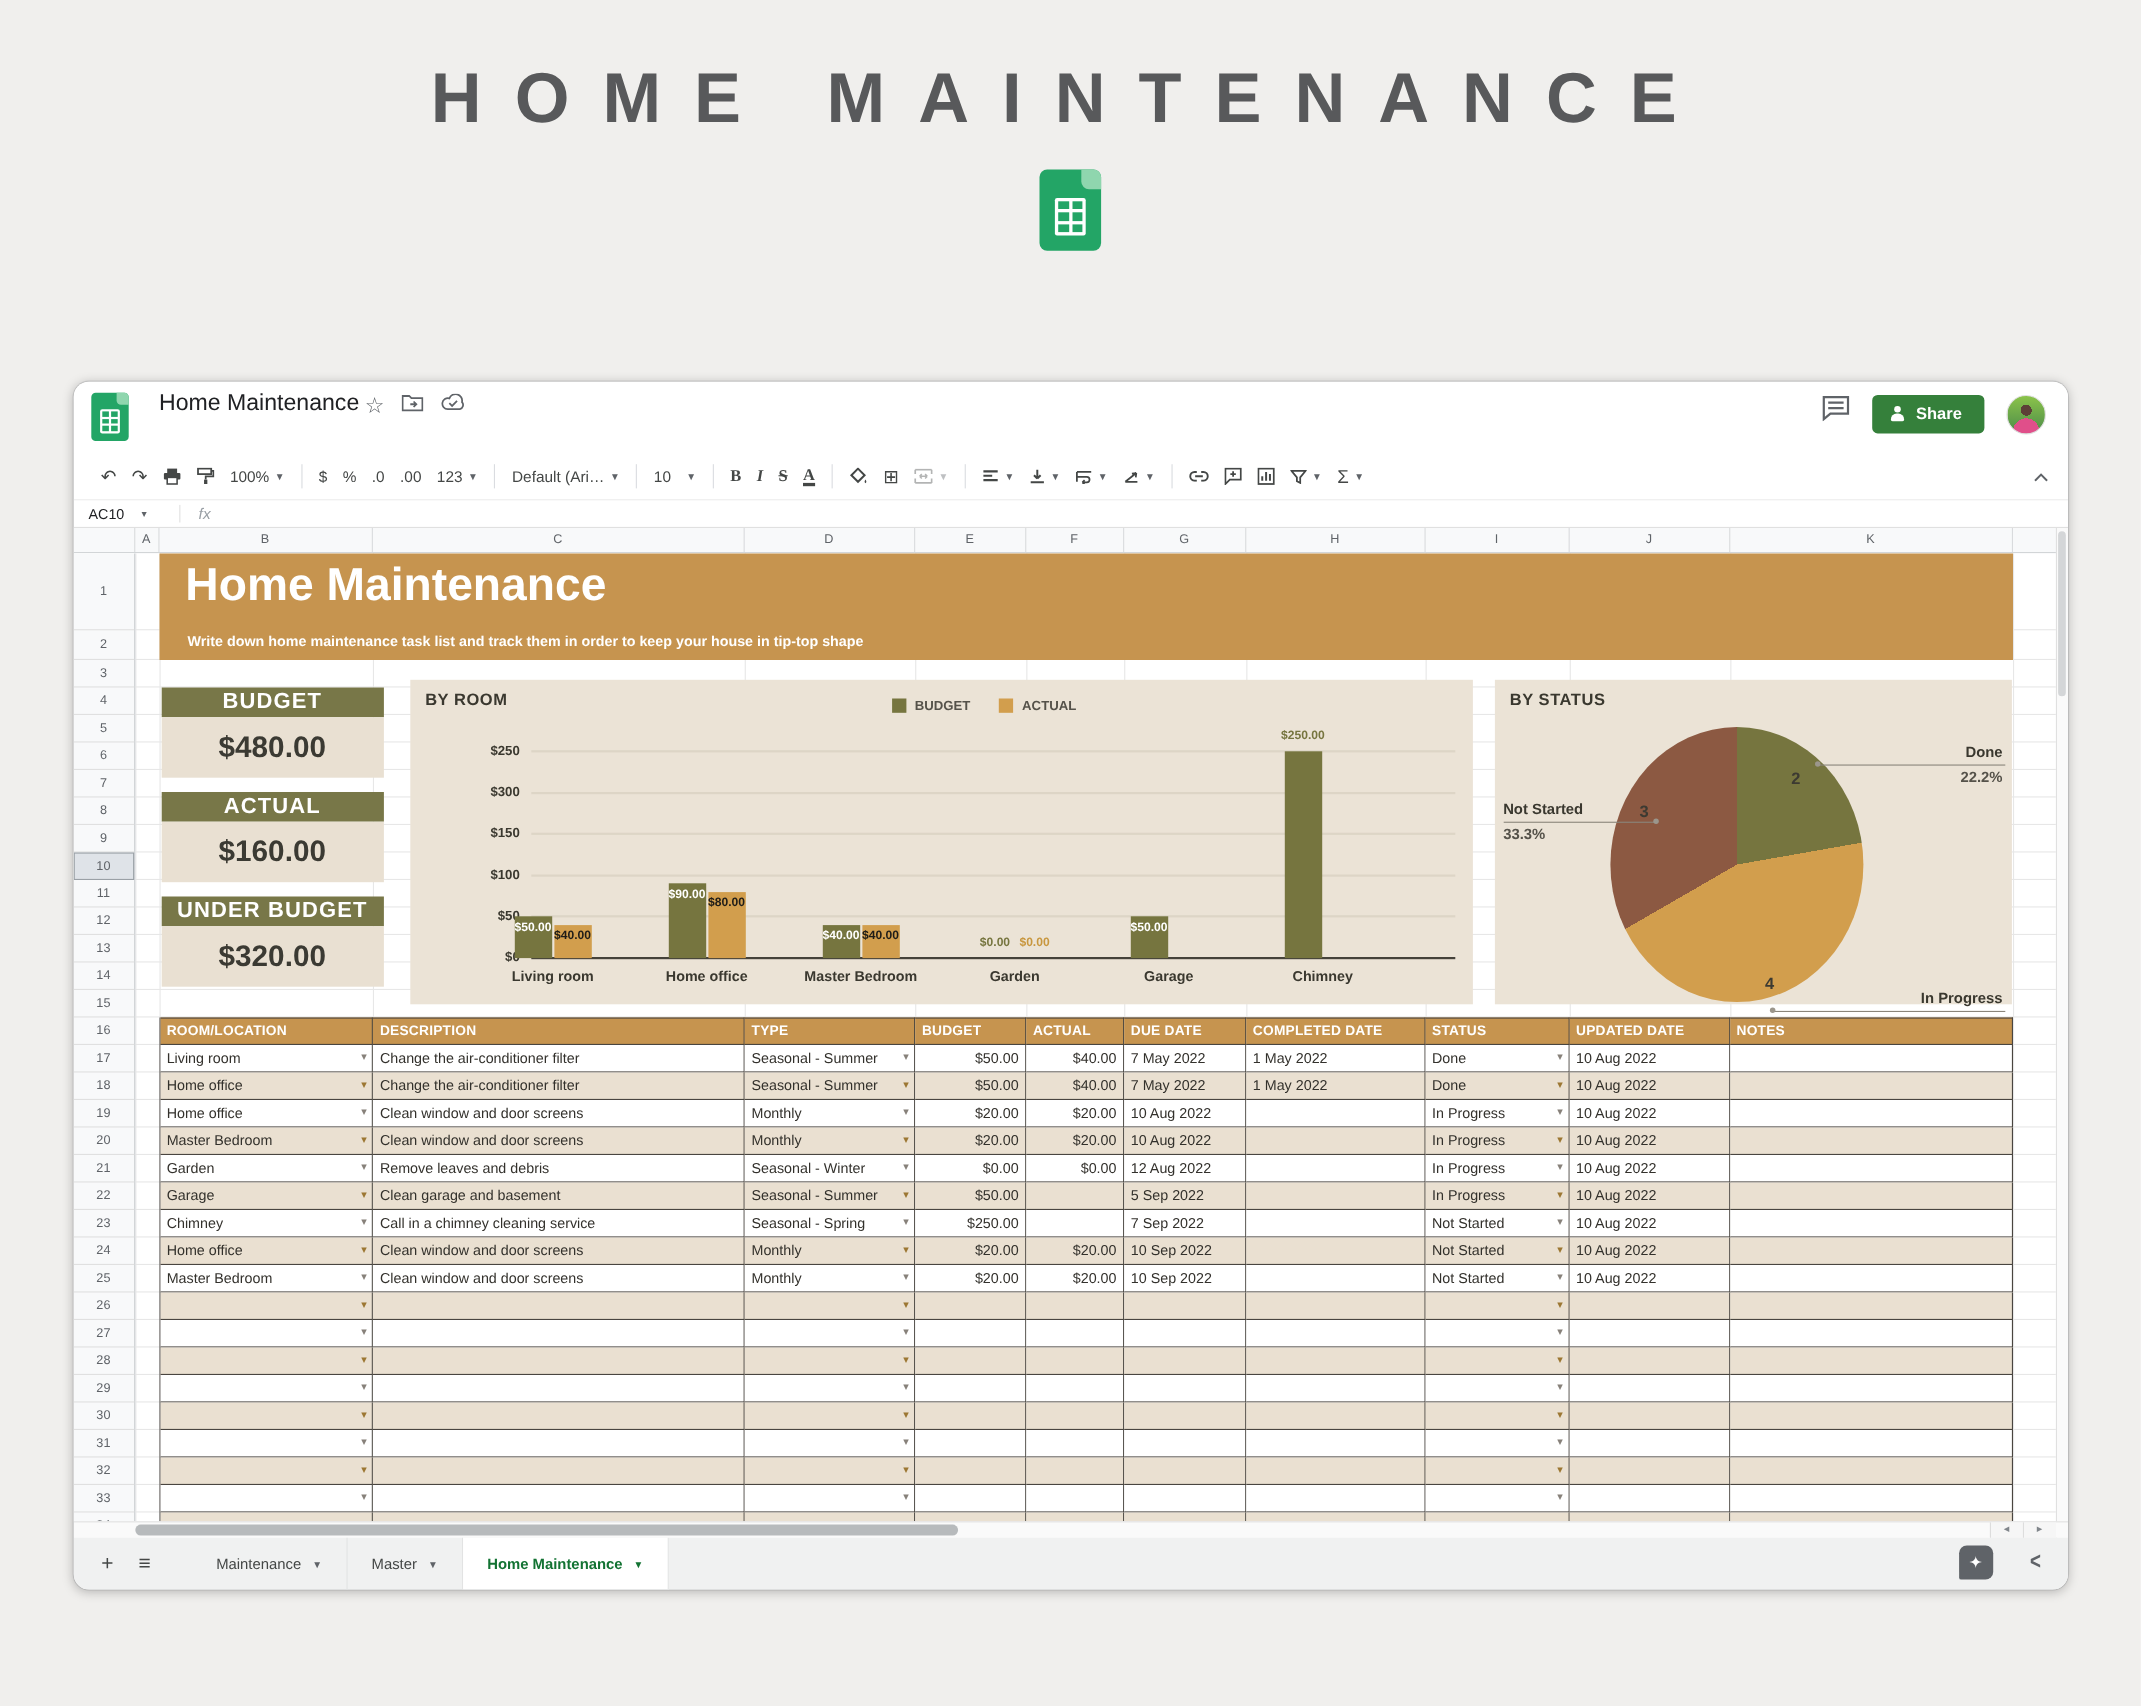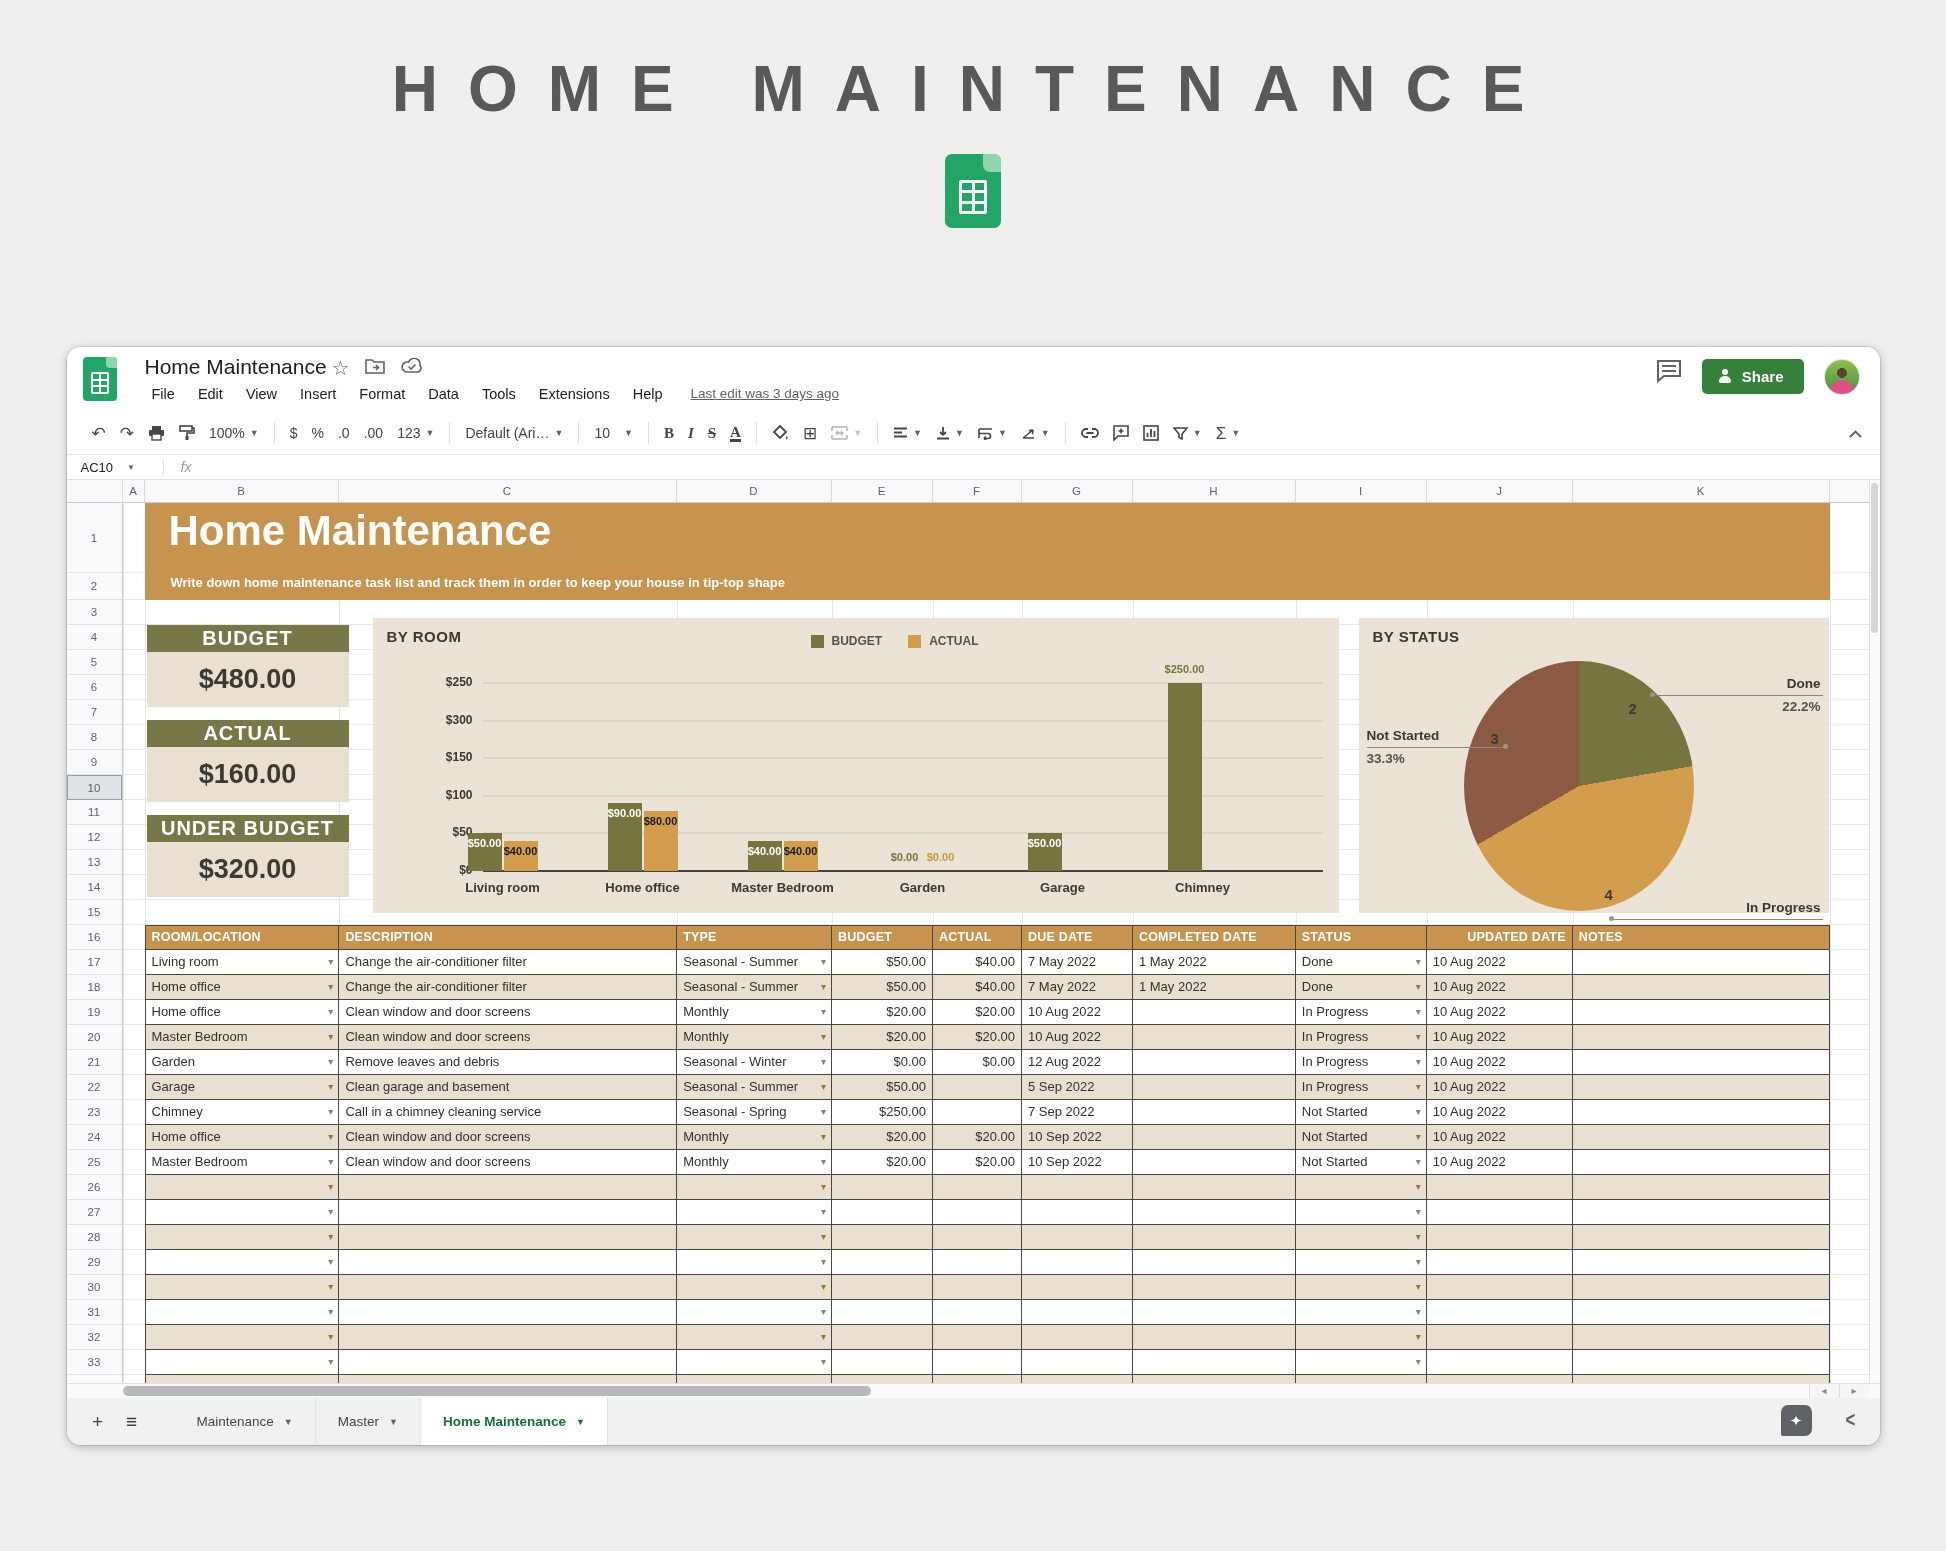--- a/index.html
+++ b/index.html
@@ -163,33 +163,20 @@
       <span class="glyph">☆</span>
       <span><svg width="20" height="18" viewBox="0 0 20 18">
             <path d="M1 3 h6 l2 2 h10 v11 h-18 z" fill="none" stroke="#5f6368" stroke-width="1.6"></path>
             <path d="M8 10.5 h5 m-2 -2.5 l2.5 2.5 l-2.5 2.5" stroke="#5f6368" stroke-width="1.6" fill="none"></path>
           </svg></span>
       <span><svg width="22" height="16" viewBox="0 0 22 16">
             <path d="M6 14 a5 5 0 1 1 1.5-9.8 A6 6 0 0 1 19 7.5 A4 4 0 0 1 17 14 z" fill="none" stroke="#5f6368" stroke-width="1.6"></path>
             <path d="M7.5 8.5 l2.5 2.5 l4.5-4.5" stroke="#5f6368" stroke-width="1.6" fill="none"></path>
           </svg></span>
     </div>
-    <div class="menus">
-
-    <div class="menu">File</div>
-        <div class="menu">Edit</div>
-        <div class="menu">View</div>
-        <div class="menu">Insert</div>
-        <div class="menu">Format</div>
-        <div class="menu">Data</div>
-        <div class="menu">Tools</div>
-        <div class="menu">Extensions</div>
-        <div class="menu">Help</div>
-        <div class="last-edit">Last edit was 3 days ago</div>
-      </div>
     <div class="hdr-right">
       <span class="comment-btn">
           <svg width="26" height="24" viewBox="0 0 26 24">
             <path d="M2 2 h22 v15 h-16 l-6 5 z" fill="none" stroke="#5f6368" stroke-width="2"></path>
             <path d="M6 7 h14 M6 12 h14" stroke="#5f6368" stroke-width="2"></path>
           </svg>
         </span>
       <div class="share-btn">
         <span class="person-ico"></span>
         <span>Share</span>
@@ -530,21 +517,21 @@
       <div class="dtable" id="dtable">
           <div class="trow thead">
             <div class="tcell" style="width: 194px;">ROOM/LOCATION</div>
             <div class="tcell" style="width: 338px;">DESCRIPTION</div>
             <div class="tcell" style="width: 155px;">TYPE</div>
             <div class="tcell" style="width: 101px;">BUDGET</div>
             <div class="tcell" style="width: 89px;">ACTUAL</div>
             <div class="tcell" style="width: 111px;">DUE DATE</div>
             <div class="tcell" style="width: 163px;">COMPLETED DATE</div>
             <div class="tcell" style="width: 131px;">STATUS</div>
-            <div class="tcell" style="width: 146px; text-align: right;">UPDATED DATE</div>
+            <div class="tcell" style="width: 146px;">UPDATED DATE</div>
             <div class="tcell" style="width: 257px;">NOTES</div>
           </div>
           <div class="trow white">
             <div class="tcell" style="width: 194px;"><span>Living room</span><span class="dd">▾</span></div>
             <div class="tcell" style="width: 338px;"><span>Change the air-conditioner filter</span></div>
             <div class="tcell" style="width: 155px;"><span>Seasonal - Summer</span><span class="dd">▾</span></div>
             <div class="tcell money" style="width: 101px;"><span>$50.00</span></div>
             <div class="tcell money" style="width: 89px;"><span>$40.00</span></div>
             <div class="tcell" style="width: 111px;"><span>7 May 2022</span></div>
             <div class="tcell" style="width: 163px;"><span>1 May 2022</span></div>

